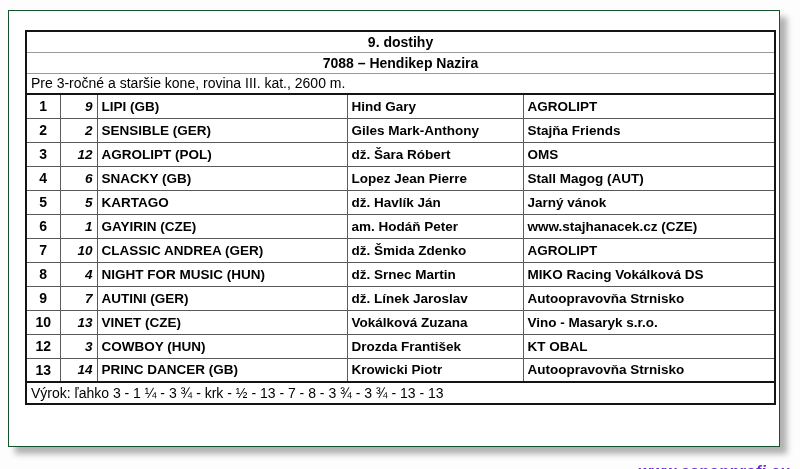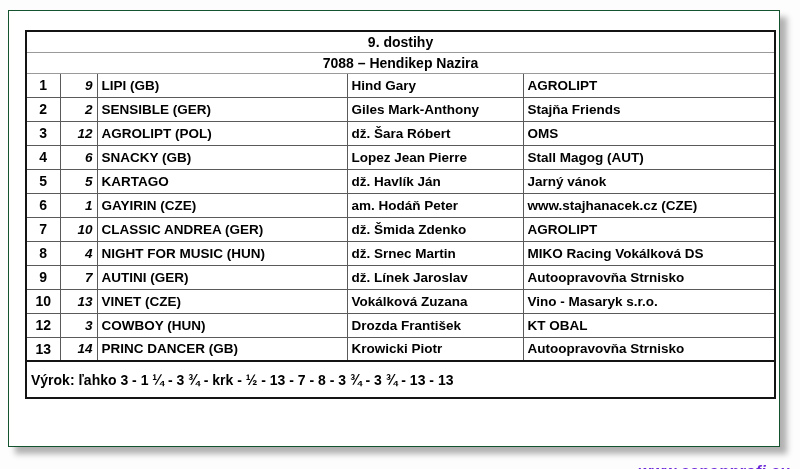--- a/index.html
+++ b/index.html
@@ -53,22 +53,21 @@
   tbody.entries td { height: 24px; }
   td.c-pos { text-align: center; font-size: 14px; }
   td.c-num { text-align: right; font-style: italic; padding-right: 5px; }
   td.c-horse { font-weight: bold; margin-left: 32px; }
   tr.bold-row td { font-weight: bold; }
   tr.verdict td {
     border-left: none; border-right: none;
     border-top: 2px solid #141414;
     text-align: left;
     font-size: 14px;
-    height: 37px;
-    font-weight: bold;
+    height: 22px;
   }
   .watermark {
     position: absolute;
     right: 10px; top: 447px;
     font-size: 16px;
     font-style: italic;
     font-weight: bold;
     color: #6d28d9;
     letter-spacing: 0.3px;
     margin-top: 16px;
@@ -85,20 +84,23 @@
       <col style="width:250px">
       <col style="width:176px">
       <col style="width:252px">
     </colgroup>
     <tbody>
       <tr class="hdr">
         <td colspan="5">9. dostihy</td>
       </tr>
       <tr class="hdr">
         <td colspan="5">7088 – Hendikep Nazira</td>
+      </tr>
+      <tr class="cond">
+        <td colspan="5">Pre 3-ročné a staršie kone, rovina III. kat., 2600 m.</td>
       </tr>
     </tbody>
     <tbody class="entries">
       <tr class="bold-row">
         <td class="c-pos">1</td>
         <td class="c-num">9</td>
         <td class="c-horse">LIPI (GB)</td>
         <td class="c-jockey">Hind Gary</td>
         <td class="c-stable">AGROLIPT</td>
       </tr>

